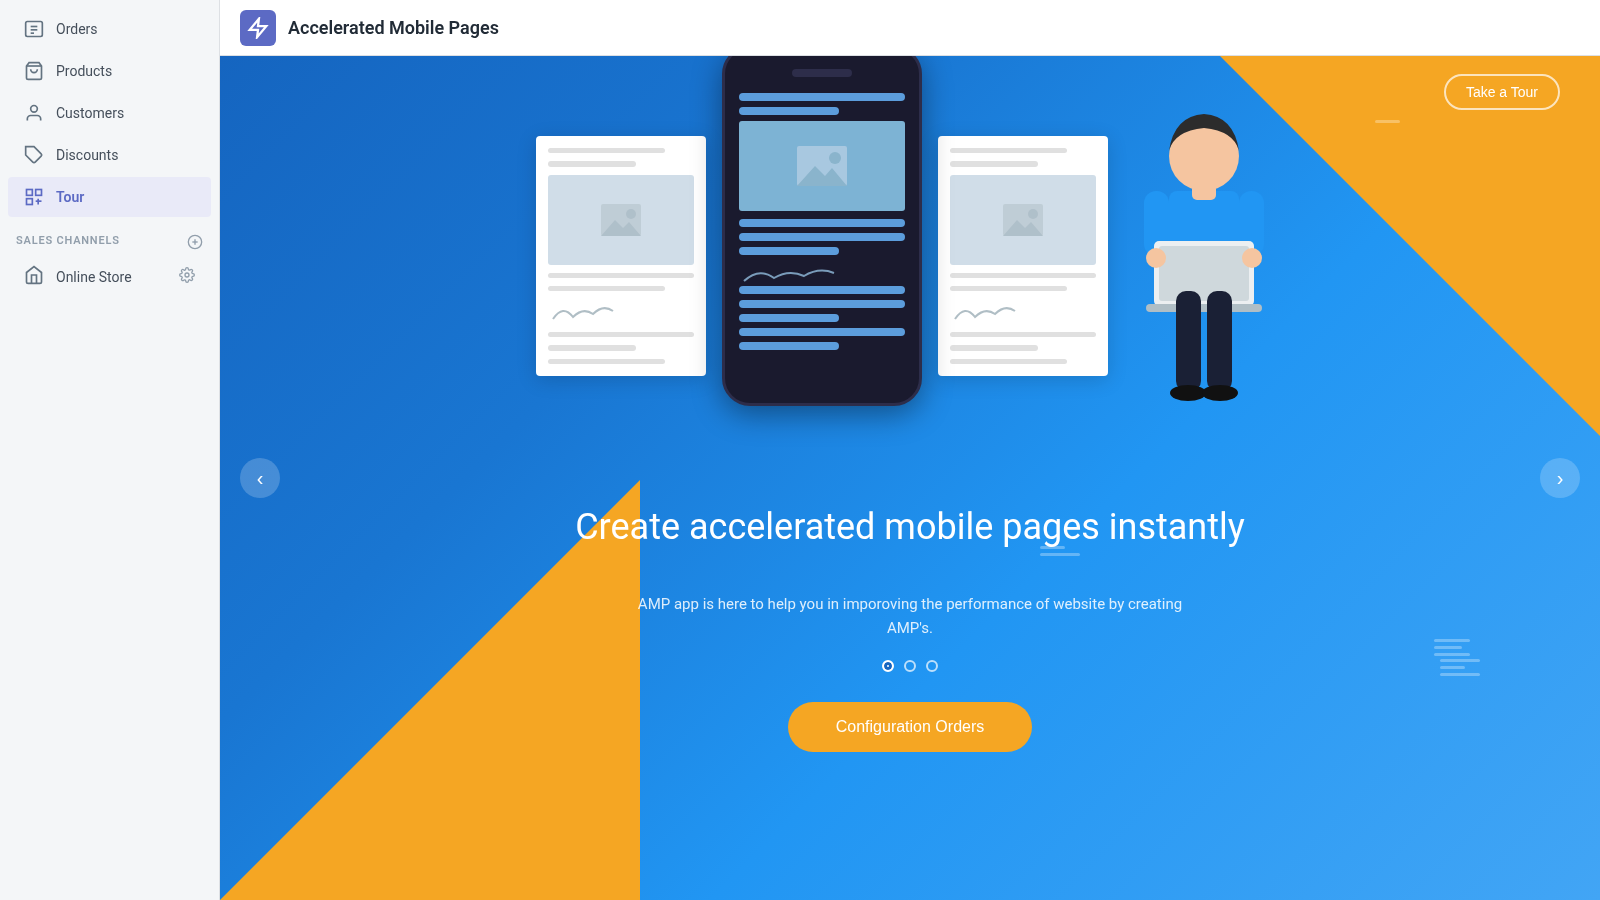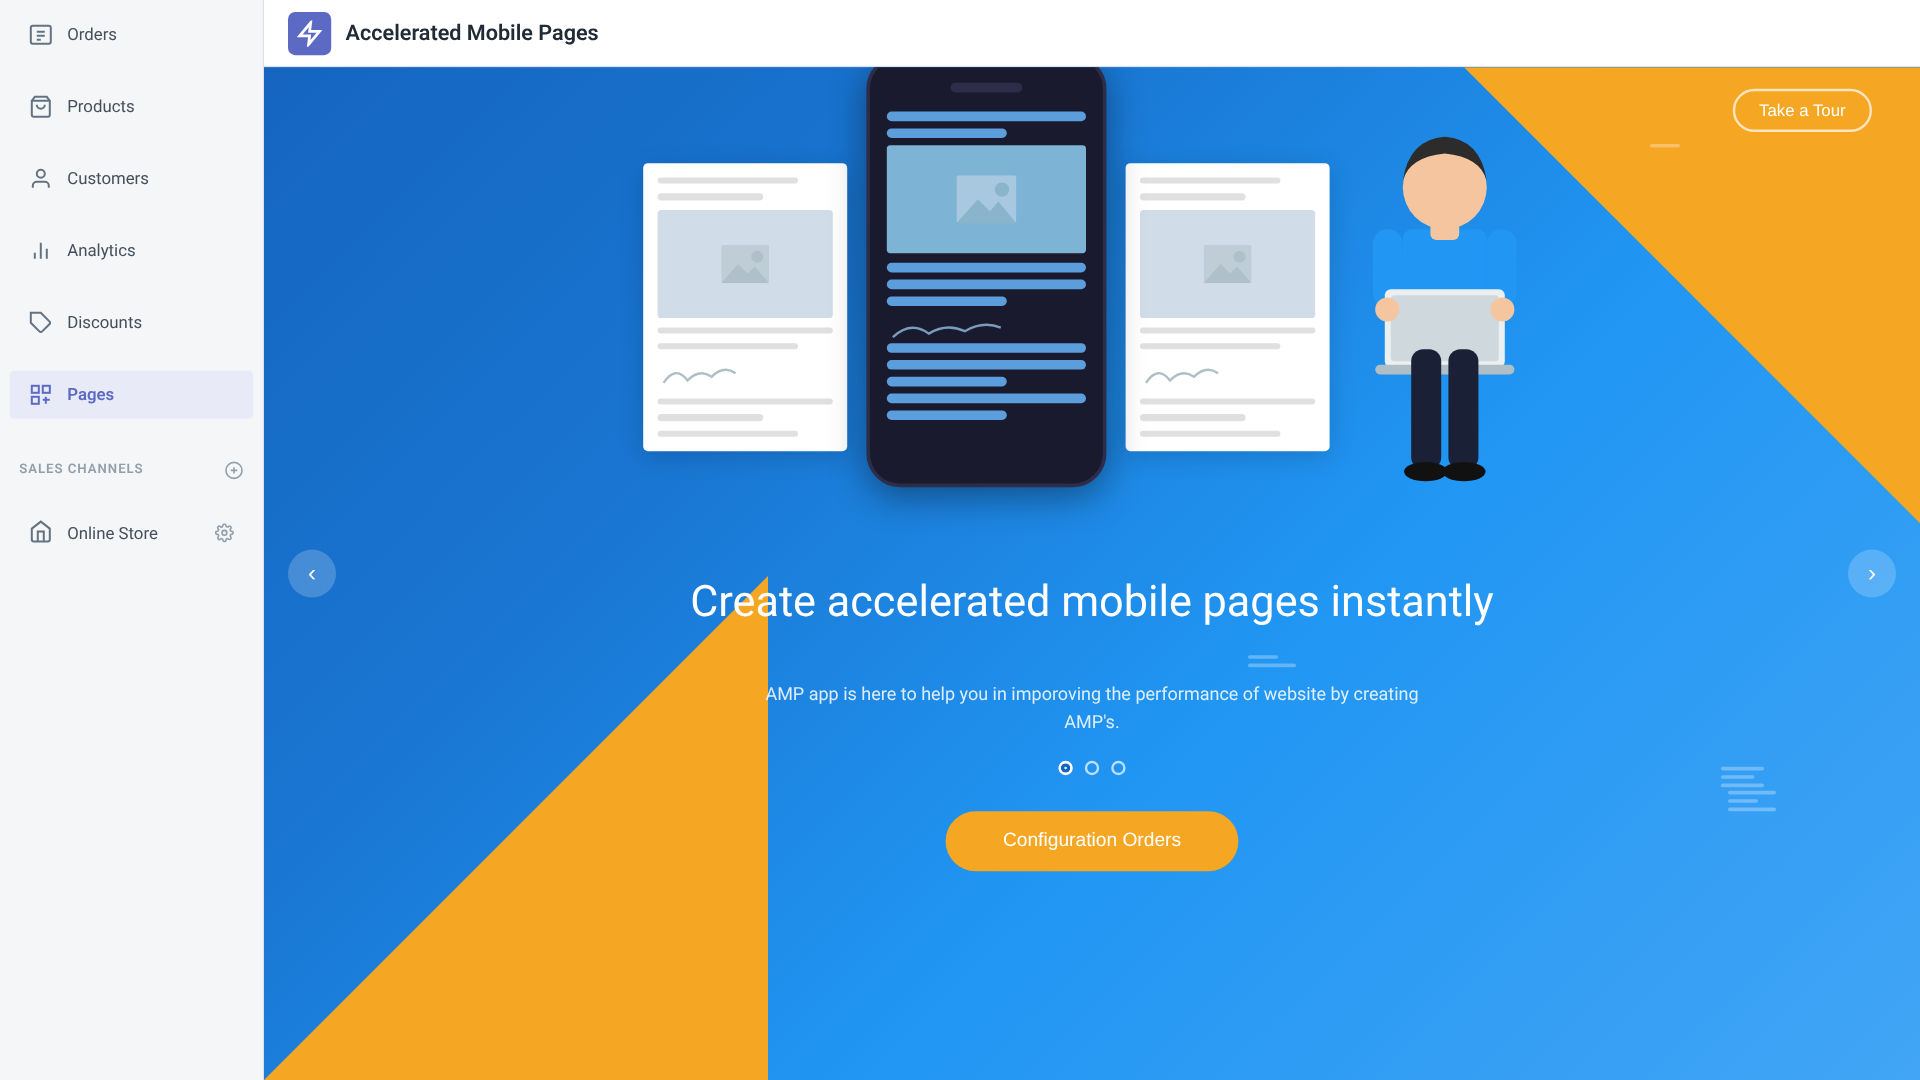--- a/index.html
+++ b/index.html
@@ -7,21 +7,20 @@
 
     
     .sidebar {
       width: 220px;
       min-width: 220px;
       background: #f4f6f8;
       border-right: 1px solid #dde0e4;
       display: flex;
       flex-direction: column;
       padding-top: 8px;
-      gap: 18px;
     }
     .sidebar-item {
       display: flex;
       align-items: center;
       padding: 10px 16px;
       cursor: pointer;
       color: #454f5b;
       font-size: 14px;
       gap: 12px;
       border-radius: 4px;
@@ -253,21 +252,21 @@
     .character {
       width: 160px;
       height: 340px;
       flex-shrink: 0;
       position: relative;
     }
 
     
     .hero-text {
       position: absolute;
-      bottom: 174px;
+      bottom: 148px;
       left: 0;
       right: 0;
       text-align: center;
       z-index: 5;
     }
     .hero-title {
       font-size: 36px;
       font-weight: 400;
       color: white;
       margin-bottom: 16px;
@@ -384,47 +383,37 @@
       <svg width="20" height="20" viewBox="0 0 24 24" fill="none" stroke="#637381" stroke-width="2">
           <path d="M20 21v-2a4 4 0 00-4-4H8a4 4 0 00-4 4v2"></path>
           <circle cx="12" cy="7" r="4"></circle>
         </svg>
     </span>
     <span>Customers</span>
   </div>
   <div class="sidebar-item">
     <span class="icon">
       <svg width="20" height="20" viewBox="0 0 24 24" fill="none" stroke="#637381" stroke-width="2">
-          <line x1="18" y1="20" x2="18" y2="10"></line>
-          <line x1="12" y1="20" x2="12" y2="4"></line>
-          <line x1="6" y1="20" x2="6" y2="14"></line>
-        </svg>
-    </span>
-    <span>Analytics</span>
-  </div>
-  <div class="sidebar-item">
-    <span class="icon">
-      <svg width="20" height="20" viewBox="0 0 24 24" fill="none" stroke="#637381" stroke-width="2">
           <path d="M20.59 13.41l-7.17 7.17a2 2 0 01-2.83 0L2 12V2h10l8.59 8.59a2 2 0 010 2.82z"></path>
           <line x1="7" y1="7" x2="7.01" y2="7"></line>
         </svg>
     </span>
     <span>Discounts</span>
   </div>
   <div class="sidebar-item active">
     <span class="icon">
       <svg width="20" height="20" viewBox="0 0 24 24" fill="none" stroke="#5c6ac4" stroke-width="2">
           <rect x="3" y="3" width="7" height="7"></rect>
           <rect x="14" y="3" width="7" height="7"></rect>
           <rect x="3" y="14" width="7" height="7"></rect>
           <line x1="14" y1="17" x2="21" y2="17"></line>
           <line x1="17" y1="14" x2="17" y2="21"></line>
         </svg>
     </span>
-    <span style="color:#5c6ac4;font-weight:600;">Pages</span>
+    <span style="color:#5c6ac4;font-weight:600;">Tour</span>
   </div>
 
   <div class="sidebar-section-header">
     <span>SALES CHANNELS</span>
     <button style="background:none;border:none;cursor:pointer;color:#919eab;display:flex;align-items:center;">
       <svg width="16" height="16" viewBox="0 0 24 24" fill="none" stroke="currentColor" stroke-width="2">
           <circle cx="12" cy="12" r="10"></circle>
           <line x1="12" y1="8" x2="12" y2="16"></line>
           <line x1="8" y1="12" x2="16" y2="12"></line>
         </svg>

